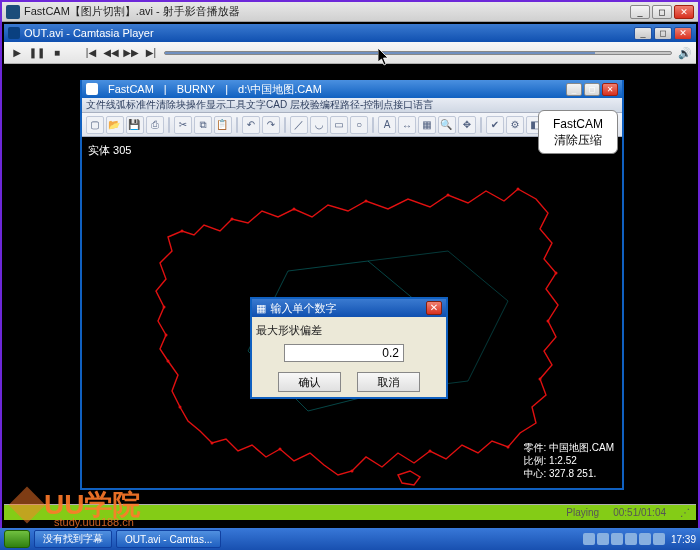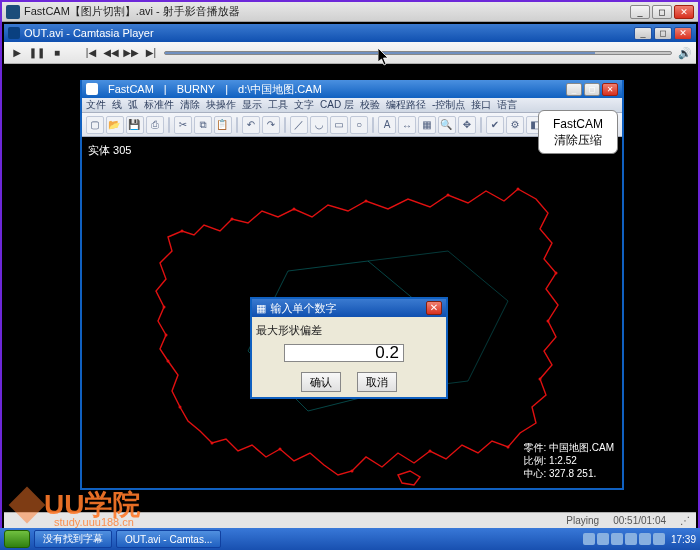--- a/index.html
+++ b/index.html
@@ -67,21 +67,21 @@
   .fc-titlebar{
     height:18px;background:linear-gradient(#4a90e0,#1060c0);
     display:flex;align-items:center;color:#fff;font-size:11px;padding:0 4px;gap:6px;
   }
   .fc-titlebar .icon{width:12px;height:12px;background:#fff;border-radius:2px;}
   .fc-titlebar .seg{padding:0 4px;}
   .fc-titlebar .wbtns{margin-left:auto;}
   .fc-titlebar .wbtn{width:16px;height:13px;font-size:8px;line-height:11px;}
   .fc-menubar{
     height:15px;background:linear-gradient(#e8ecf4,#d0d8e4);border-bottom:1px solid #a8b0c0;
-    display:flex;gap:6px;padding:0 4px;align-items:center;font-size:10px;color:#304060;
+    display:flex;padding:0 4px;align-items:center;font-size:10px;color:#304060;
   }
   .fc-toolbar{
     height:24px;background:linear-gradient(#f4f6fa,#e0e4ec);border-bottom:1px solid #a8b0c0;
     display:flex;align-items:center;gap:2px;padding:0 4px;
   }
   .tool{width:18px;height:18px;border:1px solid #c0c8d8;background:#f0f2f6;border-radius:2px;display:flex;align-items:center;justify-content:center;font-size:10px;color:#506080;}
   .tool.sep{width:2px;border:none;background:#c0c8d8;margin:0 2px;height:16px;}
   .fc-canvas{
     position:absolute;left:0;right:0;top:57px;bottom:0;background:#000;
   }
@@ -98,26 +98,26 @@
   }
   
   .dialog{
     position:absolute;left:168px;top:160px;width:198px;height:102px;
     border:2px solid #1060c0;background:#ece9d8;
   }
   .dlg-titlebar{height:18px;background:linear-gradient(#3a7ad0,#1050b0);display:flex;align-items:center;padding:0 4px;color:#fff;font-size:11px;gap:4px;}
   .dlg-titlebar .x{margin-left:auto;width:16px;height:14px;background:linear-gradient(#f08070,#d83020);border:1px solid #802010;color:#fff;text-align:center;font-size:10px;line-height:12px;border-radius:2px;}
   .dlg-body{padding:6px 4px;}
   .dlg-label{font-size:11px;color:#222;margin-bottom:6px;}
-  .dlg-input{width:120px;height:18px;border:1px solid #888;background:#fff;text-align:right;padding:0 4px;font-size:17px;margin-left:28px;display:block;}
+  .dlg-input{width:120px;height:18px;border:1px solid #888;background:#fff;text-align:right;padding:0 4px;font-size:12px;margin-left:28px;display:block;}
   .dlg-btns{display:flex;gap:16px;justify-content:center;margin-top:10px;}
-  .dlg-btn{width:40px;height:20px;border:1px solid #888;background:linear-gradient(#f8f8f8,#e0e0e0);font-size:11px;}
+  .dlg-btn{width:63px;height:20px;border:1px solid #888;background:linear-gradient(#f8f8f8,#e0e0e0);font-size:11px;}
   
   .playing-bar{
-    position:absolute;left:0;right:0;bottom:0;height:16px;background:#e5e5e5;border-top:1px solid #b0b0b0;
+    position:absolute;left:0;right:0;bottom:8px;height:16px;background:#84cc16;border-top:1px solid #b0b0b0;
     display:flex;align-items:center;padding:0 6px;font-size:10px;color:#555;gap:14px;
   }
   .playing-bar .sp{flex:1;}
   
   .taskbar{
     position:absolute;left:0;right:0;bottom:0;height:22px;
     background:linear-gradient(#3878d8,#1850b0);z-index:50;
     display:flex;align-items:center;gap:4px;padding:0 4px;color:#fff;font-size:10px;
   }
   .start-btn{width:26px;height:18px;background:linear-gradient(#70c040,#308010);border-radius:3px;border:1px solid #206000;}

